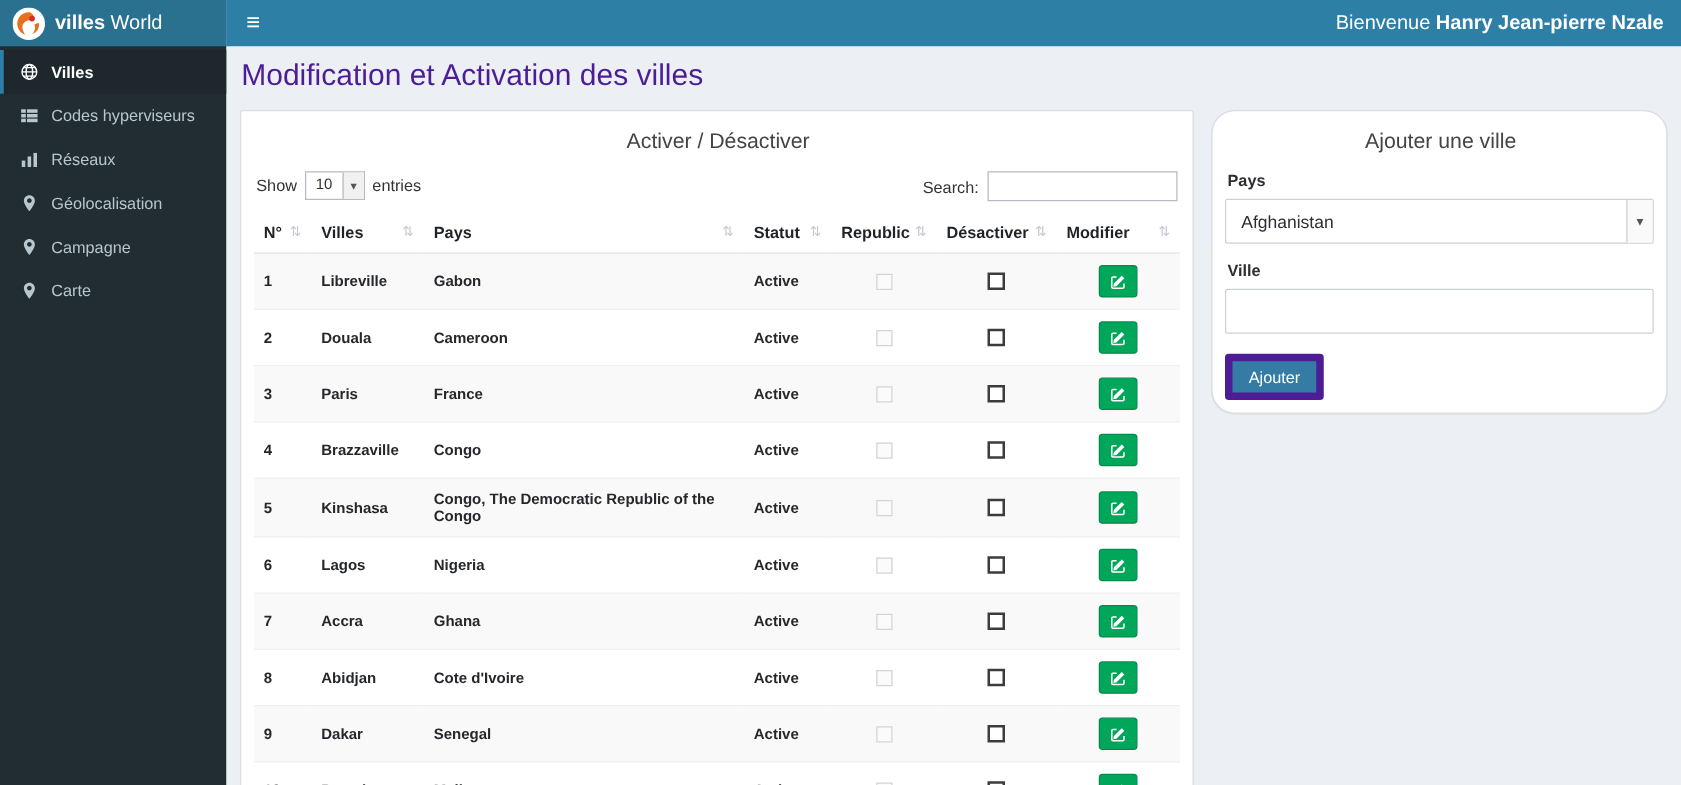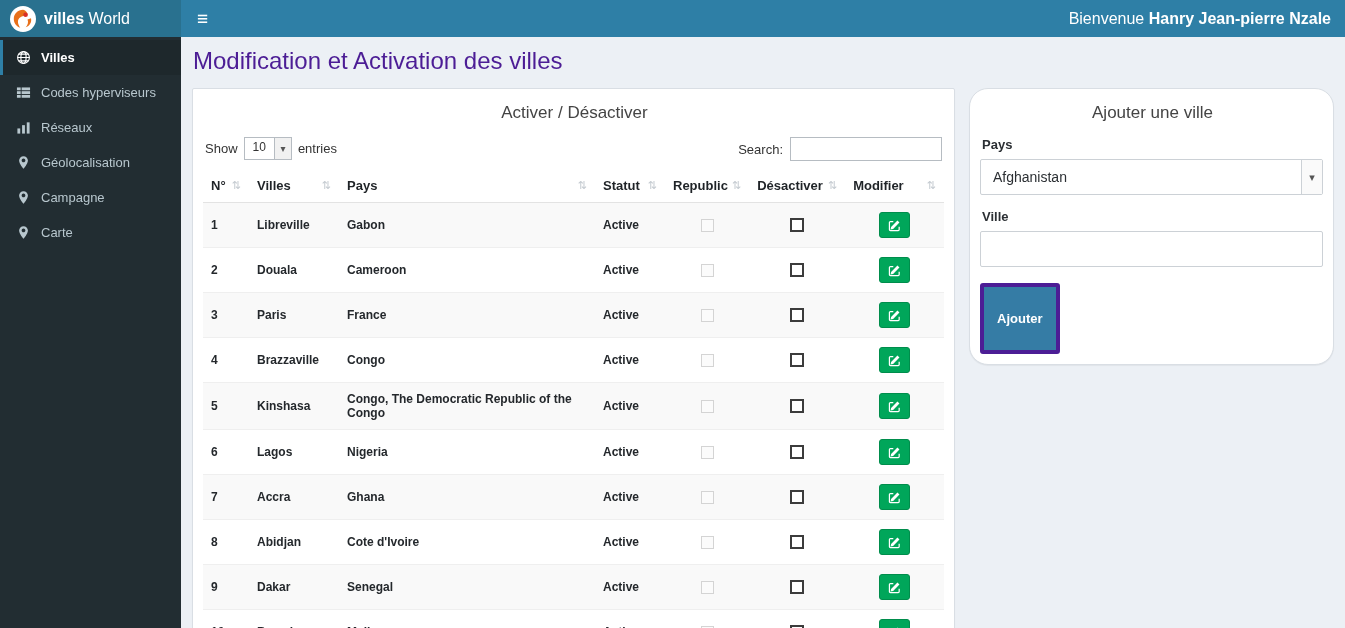--- a/index.html
+++ b/index.html
@@ -65,21 +65,21 @@
 
   .edit-btn { background:#00a65a; border:1px solid #008d4c; color:#fff; width:31px; height:26px; border-radius:3px; display:inline-flex; align-items:center; justify-content:center; cursor:pointer; }
   .edit-btn svg { display:block; }
 
   
   .field-label { display:block; font-weight:700; color:#2b2f33; margin:14px 2px 7px 2px; font-size:13px; }
   .big-select { height:36px; border:1px solid #ccd1d6; border-radius:2px; background:#fff; display:flex; align-items:center; font-size:14px; color:#2b2f33; cursor:pointer; }
   .big-select .sel-val { flex:1; padding:0 12px; }
   .big-select .select-arrow { width:21px; align-self:stretch; border-left:1px solid #ccd1d6; background:#fafafa; display:flex; align-items:center; justify-content:center; font-size:11px; color:#555; }
   .text-input { width:100%; height:36px; border:1px solid #ccd1d6; border-radius:2px; padding:0 10px; font:inherit; font-size:14px; background:#fff; }
-  .btn-primary { margin-top:16px; background:#357ca5; border:4px solid #4c1d95; color:#fff; border-radius:3px; padding:24px 13px; font-size:13px; font-weight:700; cursor:pointer; font-family:inherit; }
+  .btn-primary { margin-top:16px; background:#357ca5; border:6px solid #4c1d95; color:#fff; border-radius:3px; padding:5px 13px; font-size:13px; font-weight:400; cursor:pointer; font-family:inherit; }
 </style>
 </head>
 <body>
 
 <div class="app">
 
   <aside class="left-col">
     <div class="logo">
       <span class="logo-icon">
         <svg width="26" height="26" viewBox="0 0 26 26">

